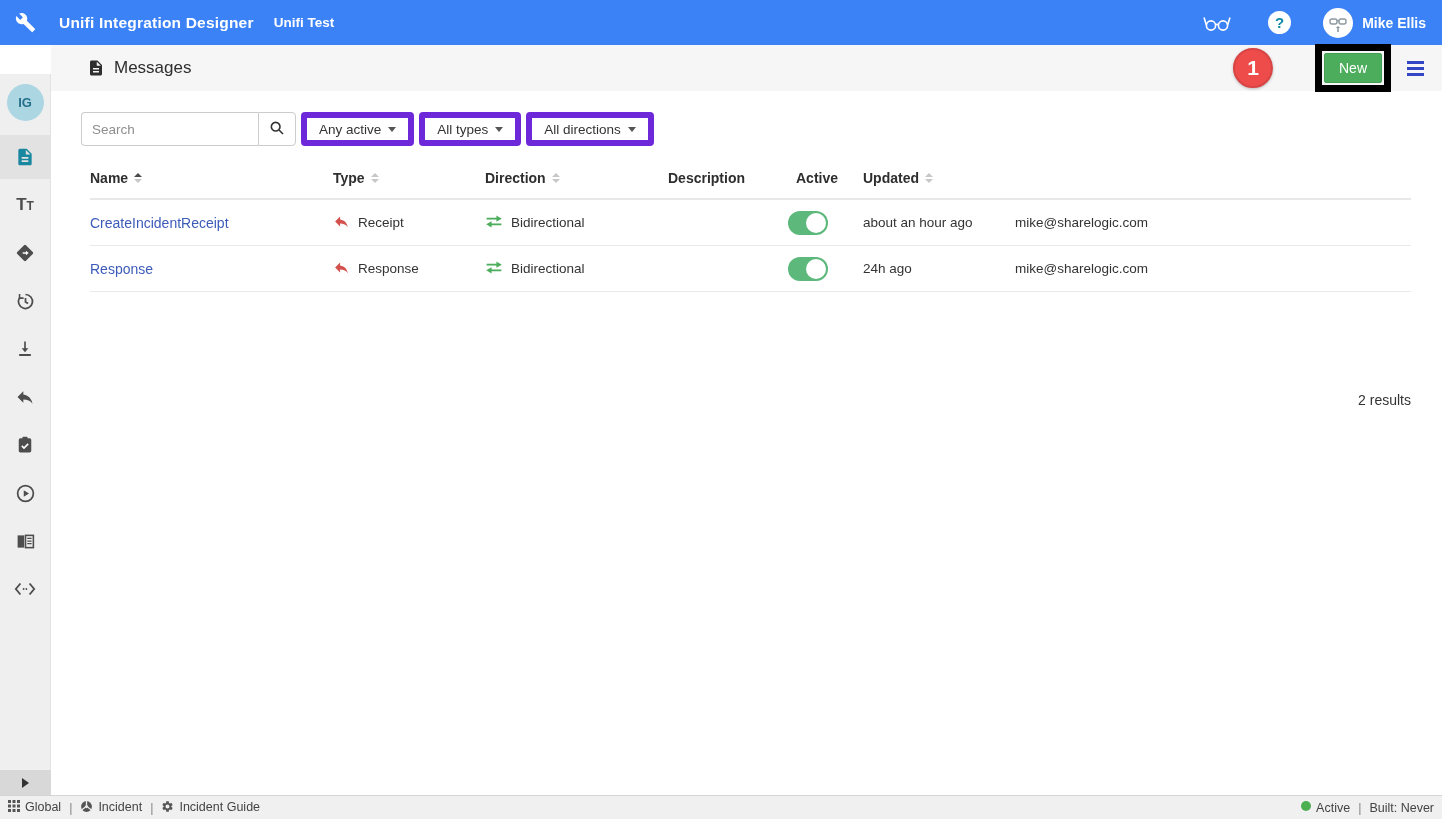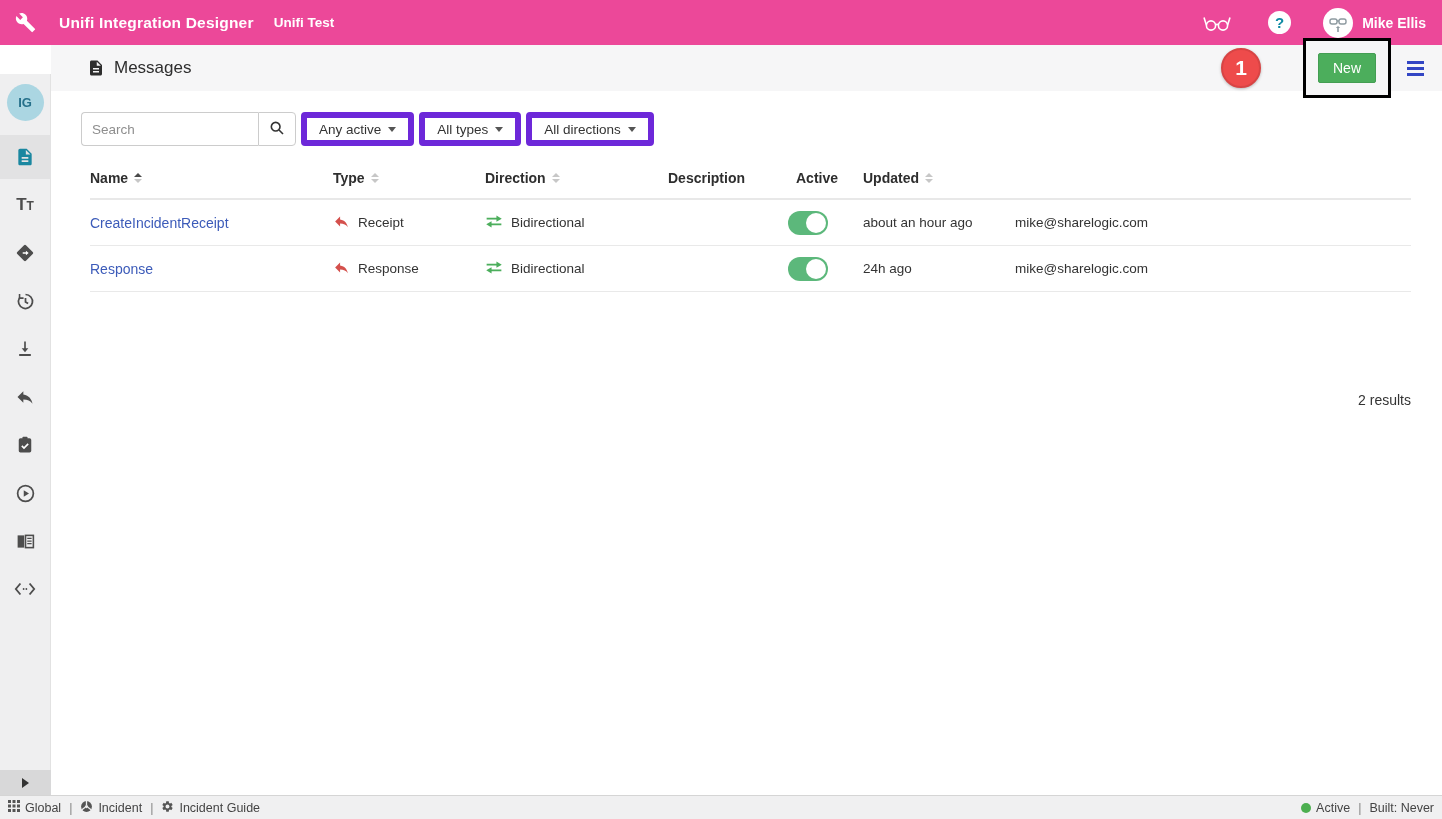--- a/index.html
+++ b/index.html
@@ -1,21 +1,21 @@
 <!DOCTYPE html>
 <html><head>
 <meta charset="utf-8">
 <style>
   * { margin:0; padding:0; box-sizing:border-box; }
   html,body { width:1442px; height:819px; }
   body { font-family:"Liberation Sans", sans-serif; color:#333; background:#fff; }
   .app { width:1442px; height:819px; display:flex; flex-direction:column; outline:1px solid #9a9a9a; overflow:hidden; background:#fff; }
 
   
-  .topbar { height:45px; background:#ec4899; display:flex; align-items:center; flex:0 0 45px; color:#fff; padding:0 16px 0 0; }
+  .topbar { height:45px; background:#3b82f6; display:flex; align-items:center; flex:0 0 45px; color:#fff; padding:0 16px 0 0; }
   .topbar .wrench { width:51px; display:flex; justify-content:center; align-items:center; cursor:pointer; }
   .topbar .app-title { font-size:15.5px; font-weight:700; margin-left:8px; letter-spacing:.2px; }
   .topbar .workspace { font-size:13.5px; font-weight:700; margin-left:20px; }
   .topbar .spacer { flex:1; }
   .tb-icon { display:flex; align-items:center; justify-content:center; cursor:pointer; }
   .help-circle { width:23px; height:23px; border-radius:50%; background:#fff; color:#0d8aa3; font-weight:700; font-size:15px; display:flex; align-items:center; justify-content:center; margin-left:36px; }
   .user { display:flex; align-items:center; margin-left:32px; cursor:pointer; }
   .user .avatar { width:30px; height:30px; border-radius:50%; background:#fff; display:flex; align-items:center; justify-content:center; overflow:hidden; }
   .user .uname { font-size:14px; font-weight:700; margin-left:9px; }
 
@@ -34,21 +34,21 @@
   .collapse-bar { width:51px; height:25px; background:#d8d8d9; display:flex; align-items:center; justify-content:center; cursor:pointer; }
   .collapse-bar .tri { width:0; height:0; border-top:5px solid transparent; border-bottom:5px solid transparent; border-left:7px solid #333; }
 
   
   .main { flex:1; display:flex; flex-direction:column; min-width:0; background:#fff; }
   .title-bar { height:46px; flex:0 0 46px; background:#f6f6f7; display:flex; align-items:center; padding:0 14px 0 36px; }
   .title-bar .doc-ico { margin-right:9px; display:flex; }
   .page-title { font-size:17px; font-weight:500; color:#2e2e2e; }
   .title-spacer { flex:1; }
   .num-badge { width:40px; height:40px; border-radius:50%; background:#ee4b4b; border:2px solid #d84444; color:#fff; font-size:21px; font-weight:700; display:flex; align-items:center; justify-content:center; box-shadow:0 1px 3px rgba(0,0,0,.25); margin-right:42px; }
-  .annotation-box { border:3px solid #000000; padding:12px; background:#f6f6f7; }
+  .annotation-box { border:7px solid #000000; padding:2px; background:#f6f6f7; }
   .new-btn { background:#4cae5c; border:1px solid #449e53; color:#fff; font-size:14px; font-family:inherit; padding:6px 14px; border-radius:2px; cursor:pointer; }
   .hamburger { margin-left:12px; display:flex; flex-direction:column; gap:3px; cursor:pointer; padding:4px; }
   .hamburger i { display:block; width:17px; height:3px; background:#3346c4; }
 
   
   .filters { display:flex; align-items:center; padding:21px 31px 0 30px; }
   .search-wrap { display:flex; }
   .search-input { width:177px; height:34px; border:1px solid #ccc; border-right:none; border-radius:4px 0 0 4px; padding:0 10px; font-size:13.5px; font-family:inherit; color:#333; outline:none; }
   .search-input::placeholder { color:#8e8e8e; }
   .search-btn { width:38px; height:34px; border:1px solid #ccc; background:#fff; border-radius:0 4px 4px 0; display:flex; align-items:center; justify-content:center; cursor:pointer; }
@@ -69,21 +69,21 @@
   .t-body .t-row { height:46px; border-bottom:1px solid #e9e9e9; }
   .cell { font-size:13.5px; color:#333; display:flex; align-items:center; gap:8px; }
   .name-link { font-size:14px; color:#3c5bb9; text-decoration:none; cursor:pointer; }
   .toggle { width:40px; height:24px; border-radius:12px; background:#5cb87b; position:relative; margin-left:8px; cursor:pointer; }
   .toggle .knob { position:absolute; top:2px; width:20px; height:20px; border-radius:50%; background:#fff; }
   .toggle.on .knob { right:2px; }
   .results { text-align:right; padding:100px 31px 0 0; font-size:14px; color:#333; }
 
   
   .footer { height:24px; flex:0 0 24px; background:#f0f0f1; border-top:1px solid #d5d5d5; display:flex; align-items:center; font-size:12.5px; color:#444; padding:0 8px; }
-  .f-item { display:flex; align-items:center; gap:5px; cursor:pointer; }
+  .f-item { display:flex; gap:5px; cursor:pointer; }
   .f-sep { margin:0 8px; color:#888; }
   .f-spacer { flex:1; }
   .status-dot { width:10px; height:10px; border-radius:50%; background:#4caf50; display:inline-block; }
   .f-static { cursor:default; }
 </style>
 </head>
 <body>
 
 <div class="app">
 

